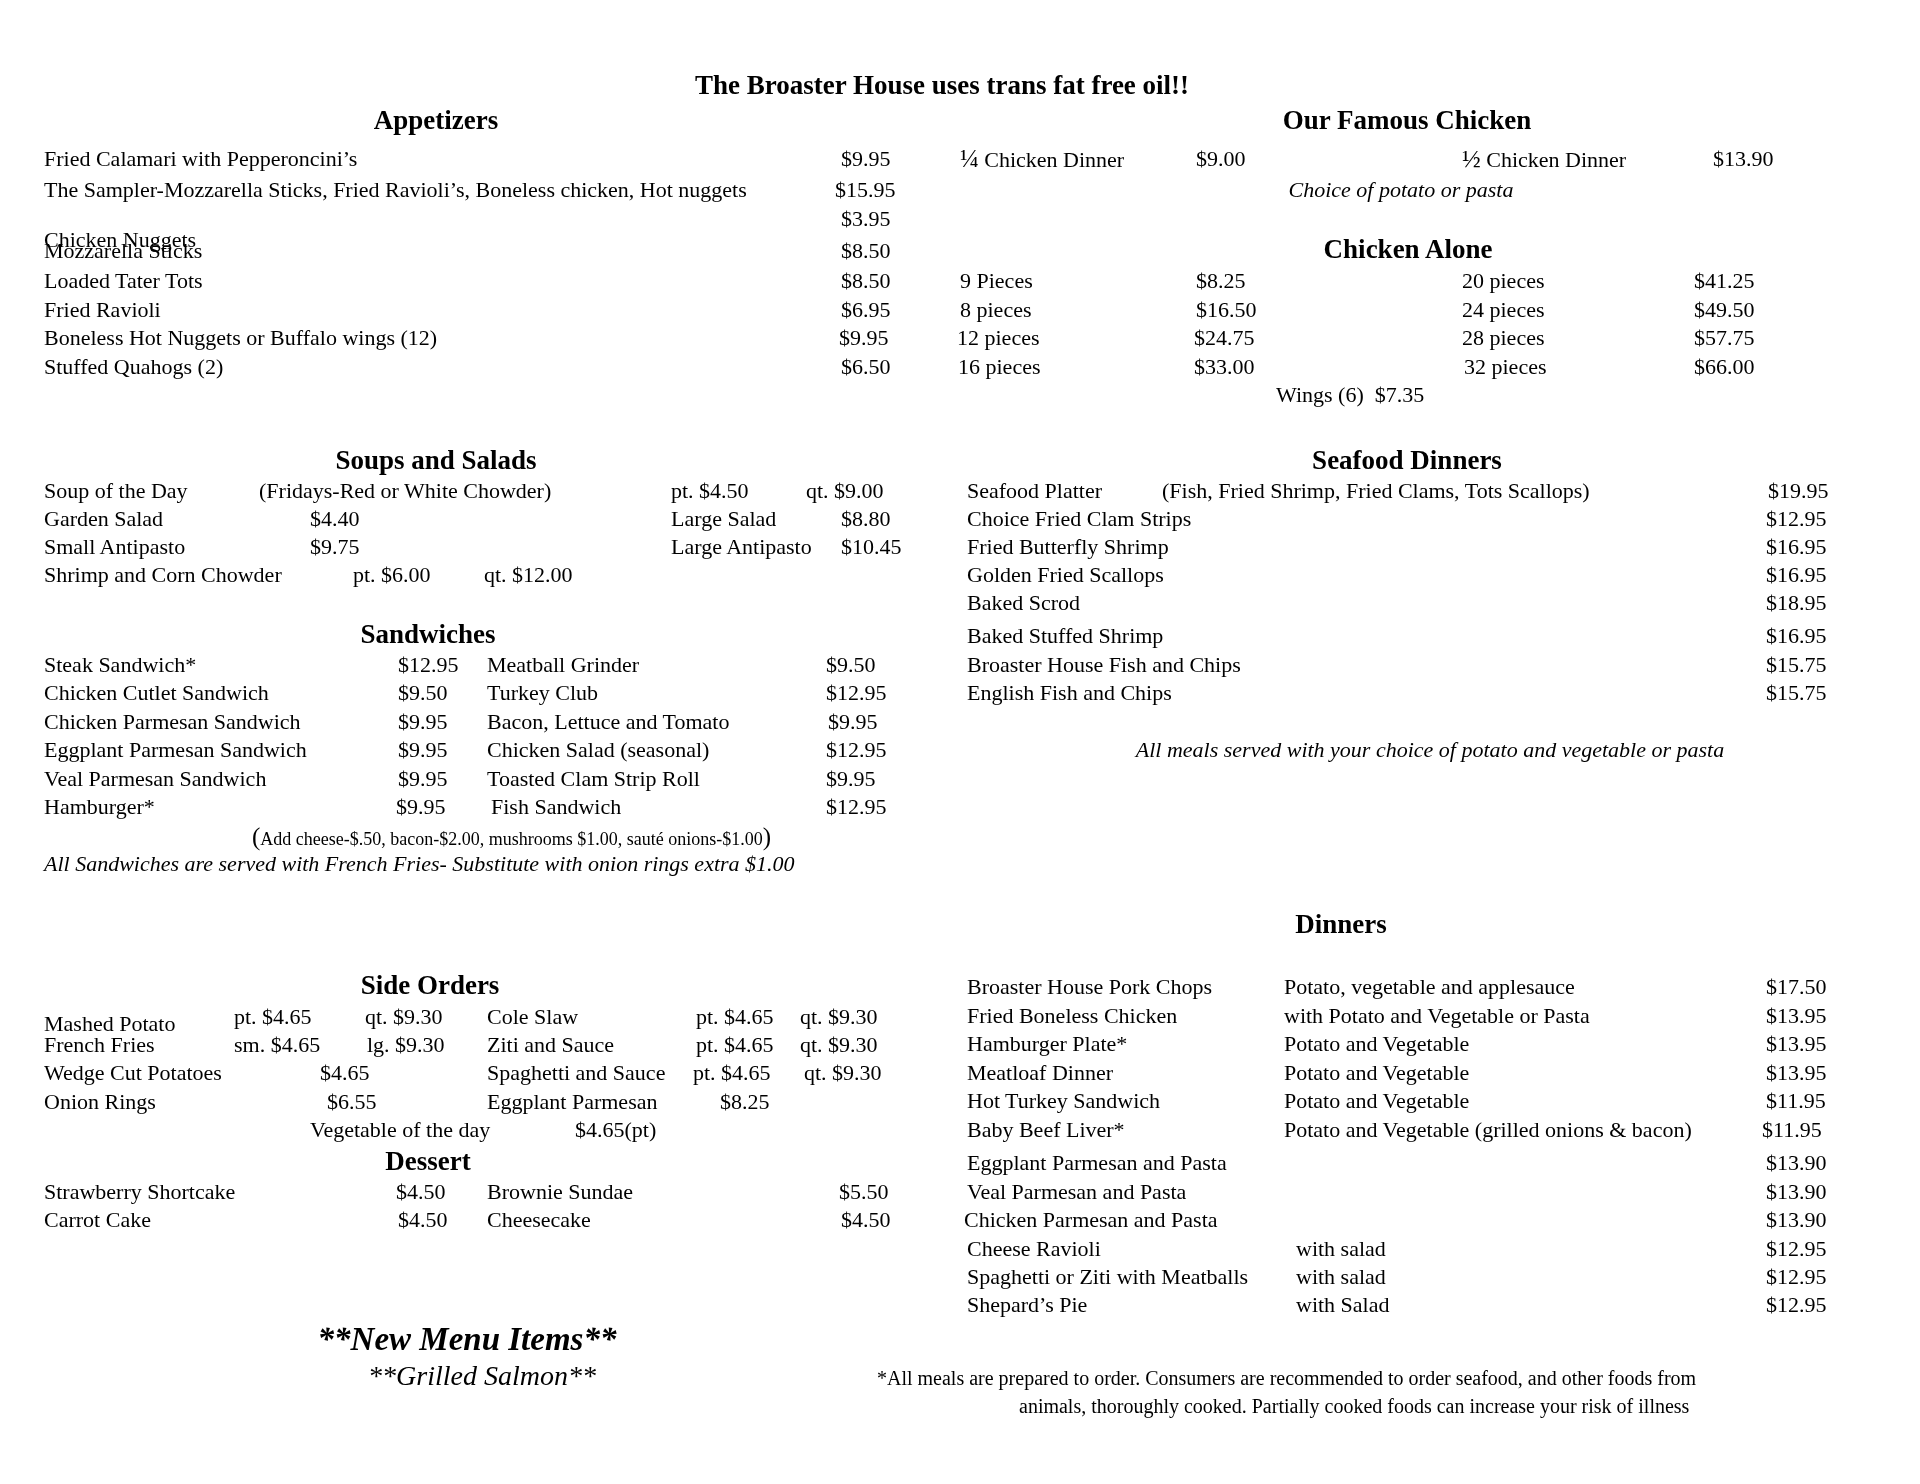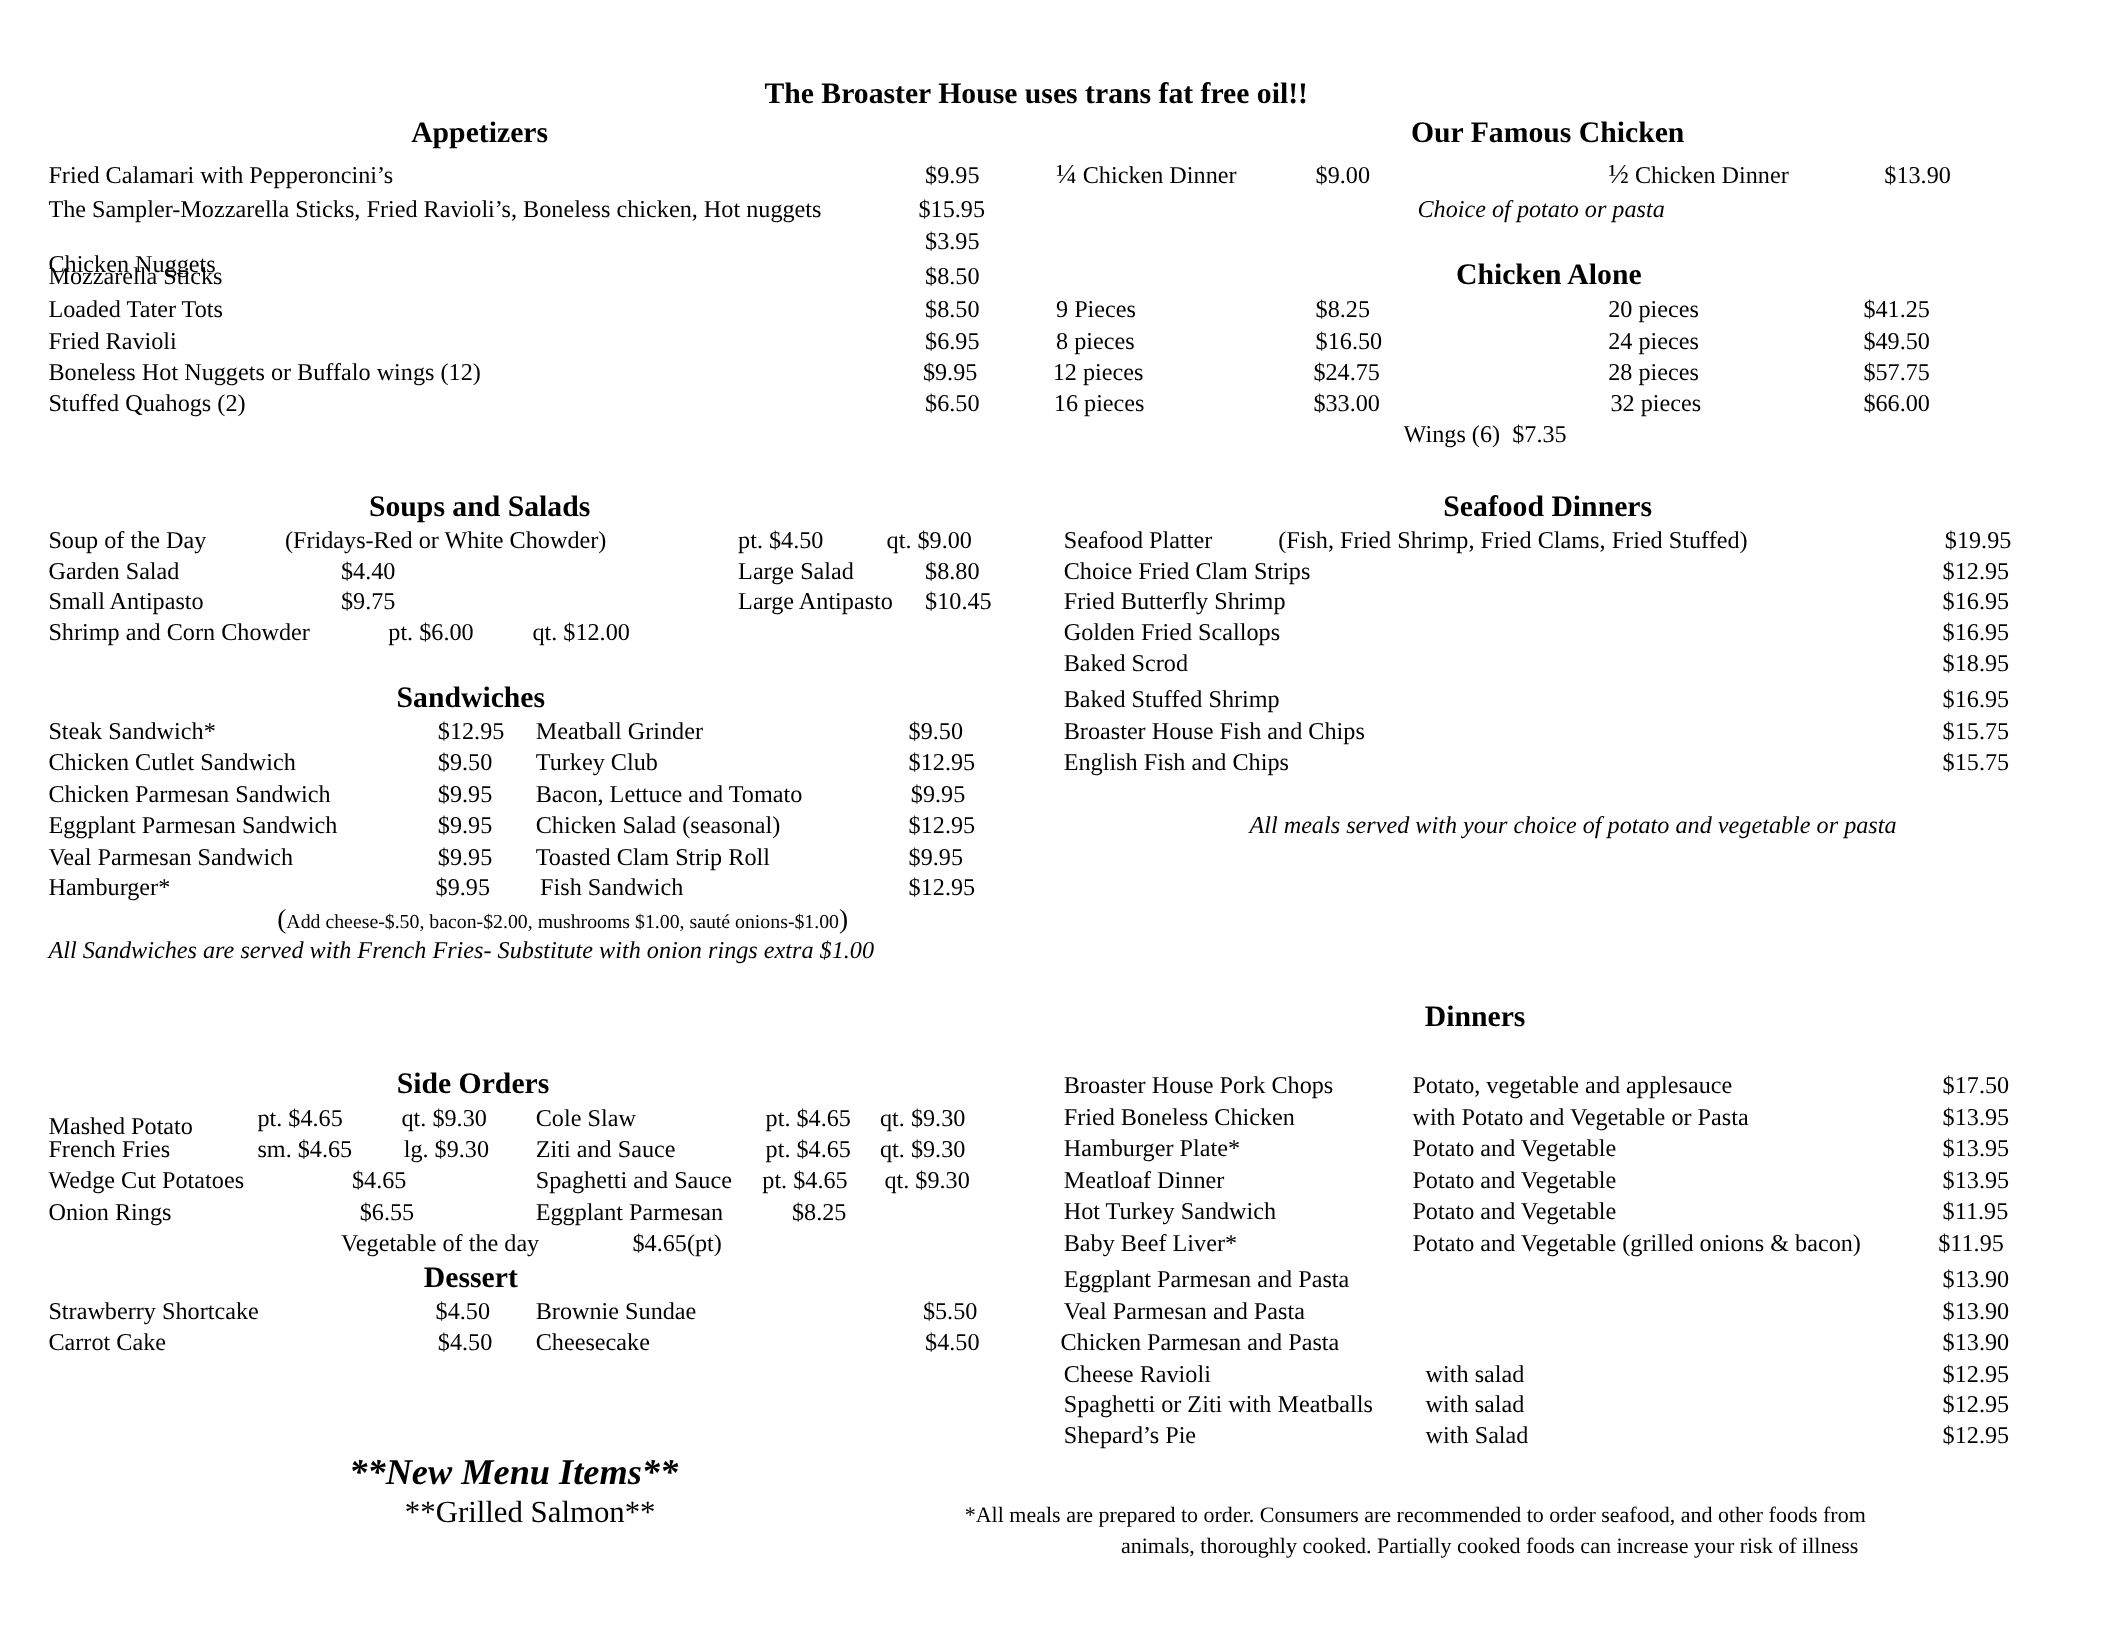--- a/index.html
+++ b/index.html
@@ -5,21 +5,21 @@
   html, body { margin:0; padding:0; background:#ffffff; }
   body { width:1920px; height:1484px; position:relative; overflow:hidden;
          font-family:"Liberation Serif", "DejaVu Serif", serif; color:#000; }
   .t { position:absolute; font-size:22px; line-height:26px; white-space:nowrap; transform:translateY(-13px); }
   .h { position:absolute; font-size:27px; line-height:32px; font-weight:bold; white-space:nowrap; transform:translate(-50%,-16px); }
   .c { transform:translate(-50%,-13px); }
   .i { font-style:italic; }
   .sm { font-size:18px; }
   .title { position:absolute; font-size:27px; font-weight:bold; white-space:nowrap; transform:translate(-50%,-16px); line-height:32px; }
   .newitems { position:absolute; font-size:33px; font-weight:bold; font-style:italic; white-space:nowrap; transform:translate(-50%,-18px); line-height:36px; }
-  .salmon { position:absolute; font-size:28px; white-space:nowrap; transform:translate(-50%,-16px); line-height:32px; }
+  .salmon { position:absolute; font-size:28px; font-style:italic; white-space:nowrap; transform:translate(-50%,-16px); line-height:32px; }
   .disc { position:absolute; font-size:20px; line-height:24px; white-space:nowrap; transform:translateY(-12px); }
   .paren { font-size:25px; }
 </style>
 </head>
 <body>
 
 <div class="title" style="left:942px; top:85px;">The Broaster House uses trans fat free oil!!</div>
 
 <section>
   <div class="h" style="left:436px; top:120px;">Appetizers</div>
@@ -144,21 +144,21 @@
   <div class="t" style="left:491px; top:807px;">Fish Sandwich</div>
   <div class="t" style="left:826px; top:807px;">$12.95</div>
 
   <div class="t sm" style="left:252px; top:837px;"><span class="paren">(</span><span>Add cheese-$.50, bacon-$2.00, mushrooms $1.00, sauté onions-$1.00</span><span class="paren">)</span></div>
   <div class="t i" style="left:44px; top:864px;">All Sandwiches are served with French Fries- Substitute with onion rings extra $1.00</div>
 </section>
 
 <section>
   <div class="h" style="left:1407px; top:460px;">Seafood Dinners</div>
   <div class="t" style="left:967px; top:491px;">Seafood Platter</div>
-  <div class="t" style="left:1162px; top:491px;">(Fish, Fried Shrimp, Fried Clams, Fried Stuffed)</div>
+  <div class="t" style="left:1162px; top:491px;">(Fish, Fried Shrimp, Fried Clams, Tots Scallops)</div>
   <div class="t" style="left:1768px; top:491px;">$19.95</div>
 
   <div class="t" style="left:967px; top:519px;">Choice Fried Clam Strips</div>
   <div class="t" style="left:1766px; top:519px;">$12.95</div>
   <div class="t" style="left:967px; top:547px;">Fried Butterfly Shrimp</div>
   <div class="t" style="left:1766px; top:547px;">$16.95</div>
   <div class="t" style="left:967px; top:575px;">Golden Fried Scallops</div>
   <div class="t" style="left:1766px; top:575px;">$16.95</div>
   <div class="t" style="left:967px; top:603px;">Baked Scrod</div>
   <div class="t" style="left:1766px; top:603px;">$18.95</div>

